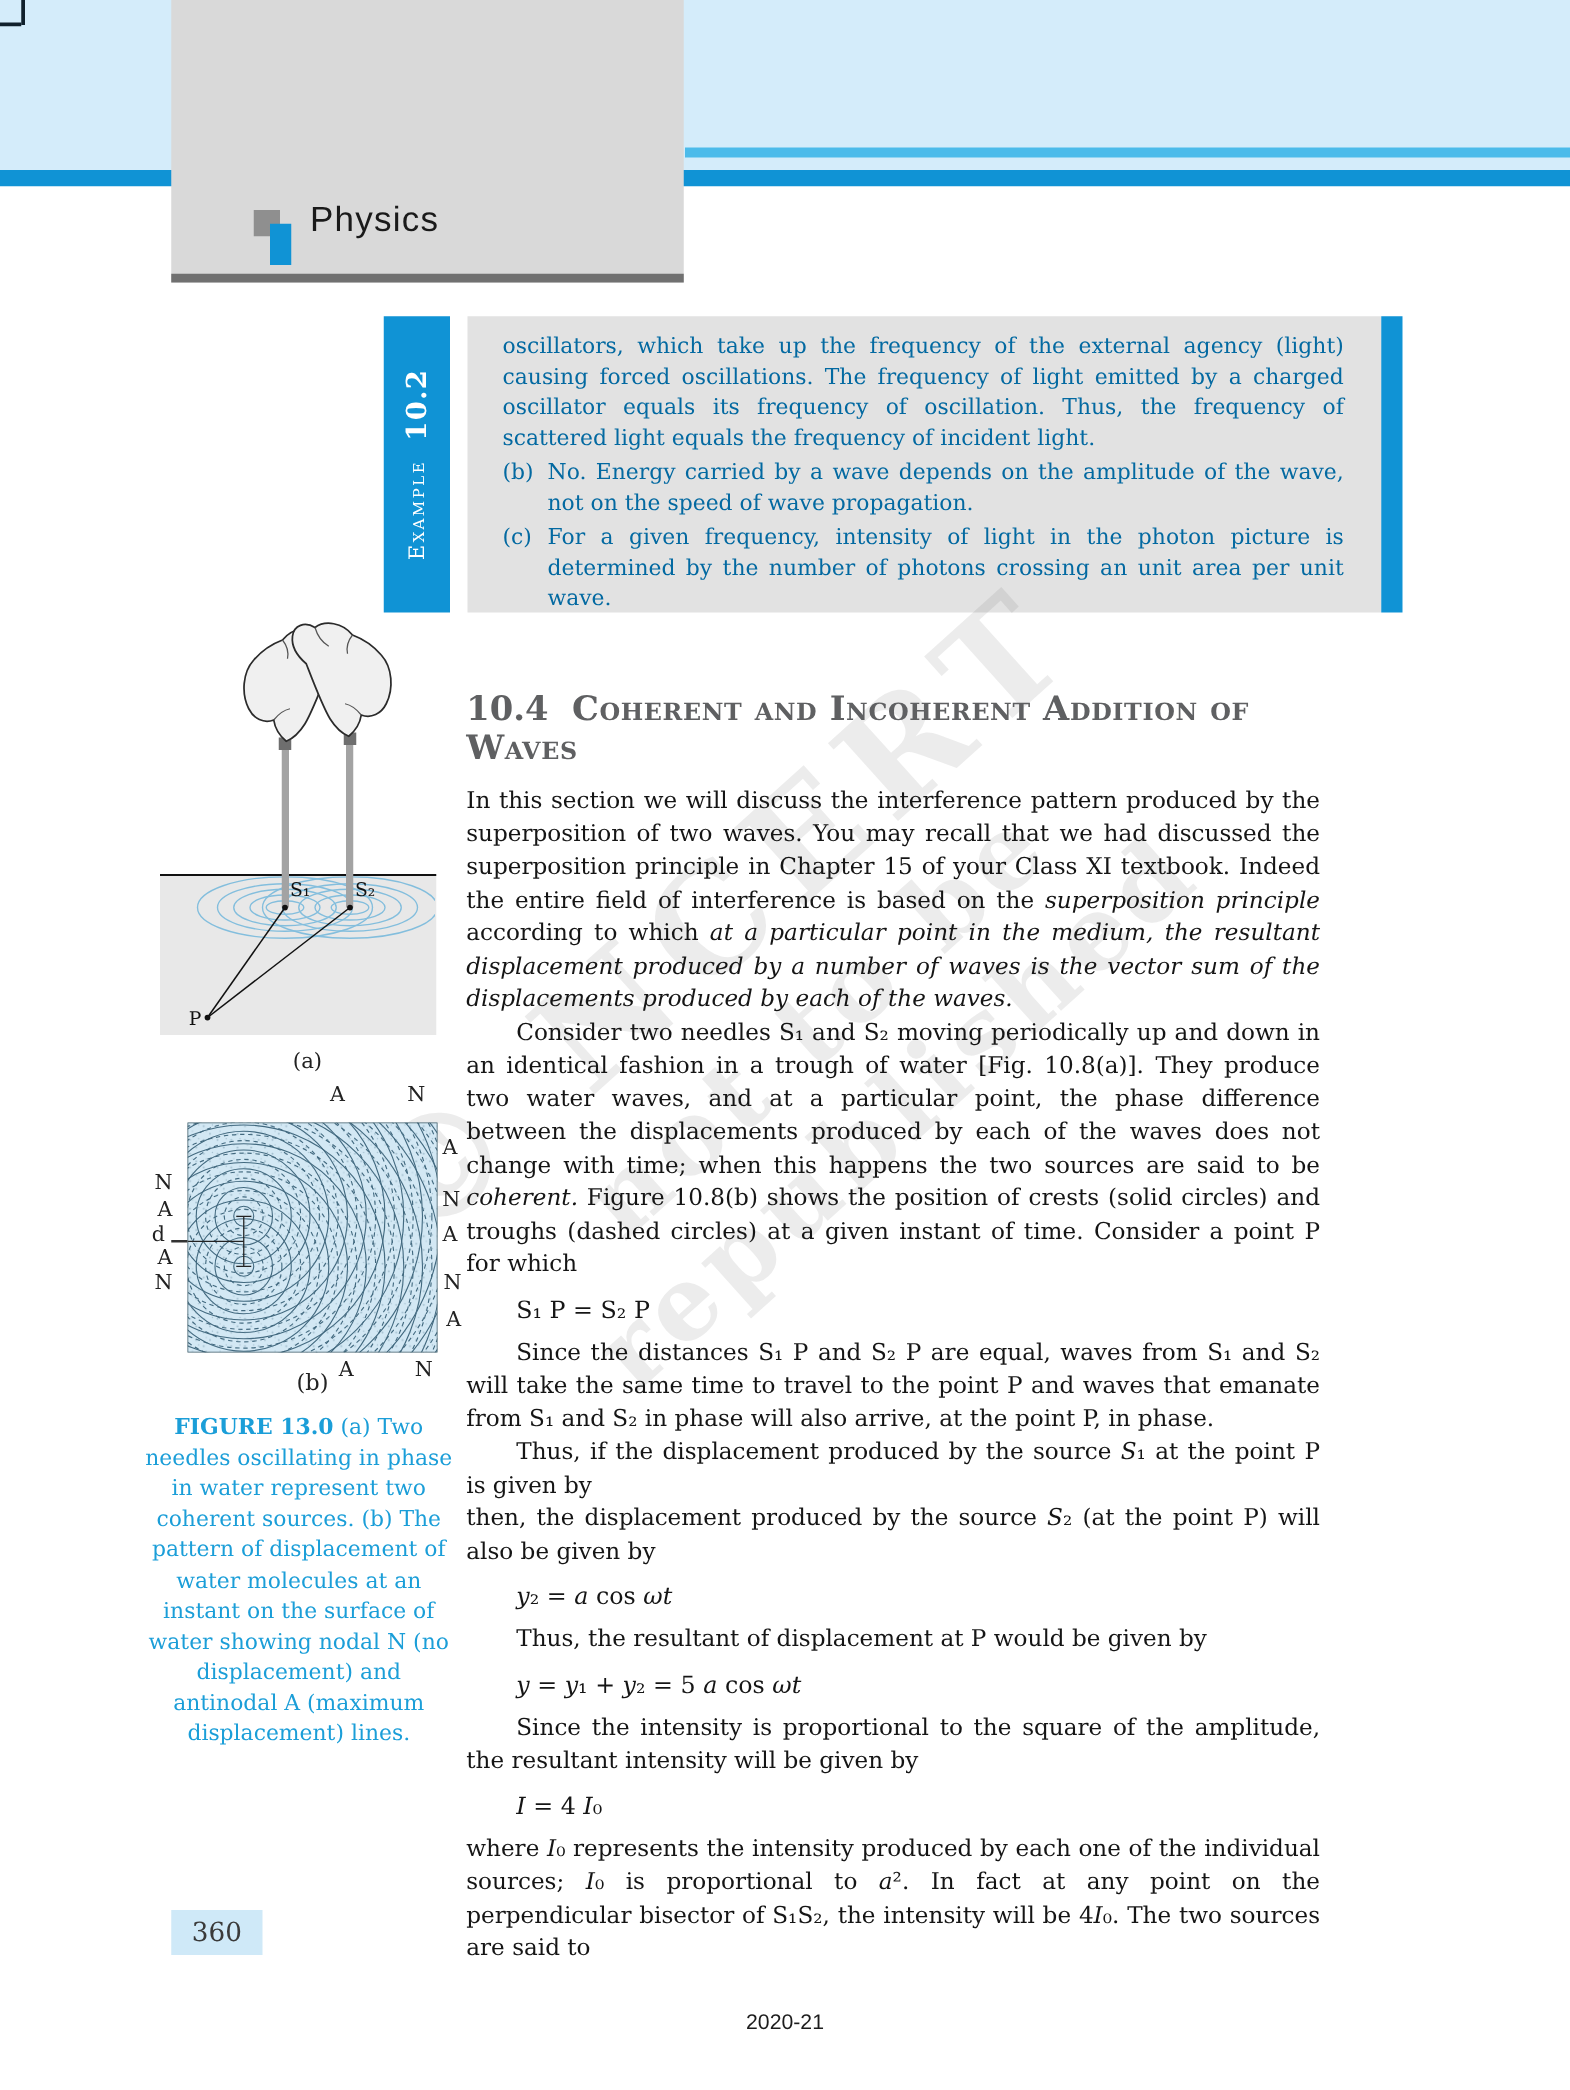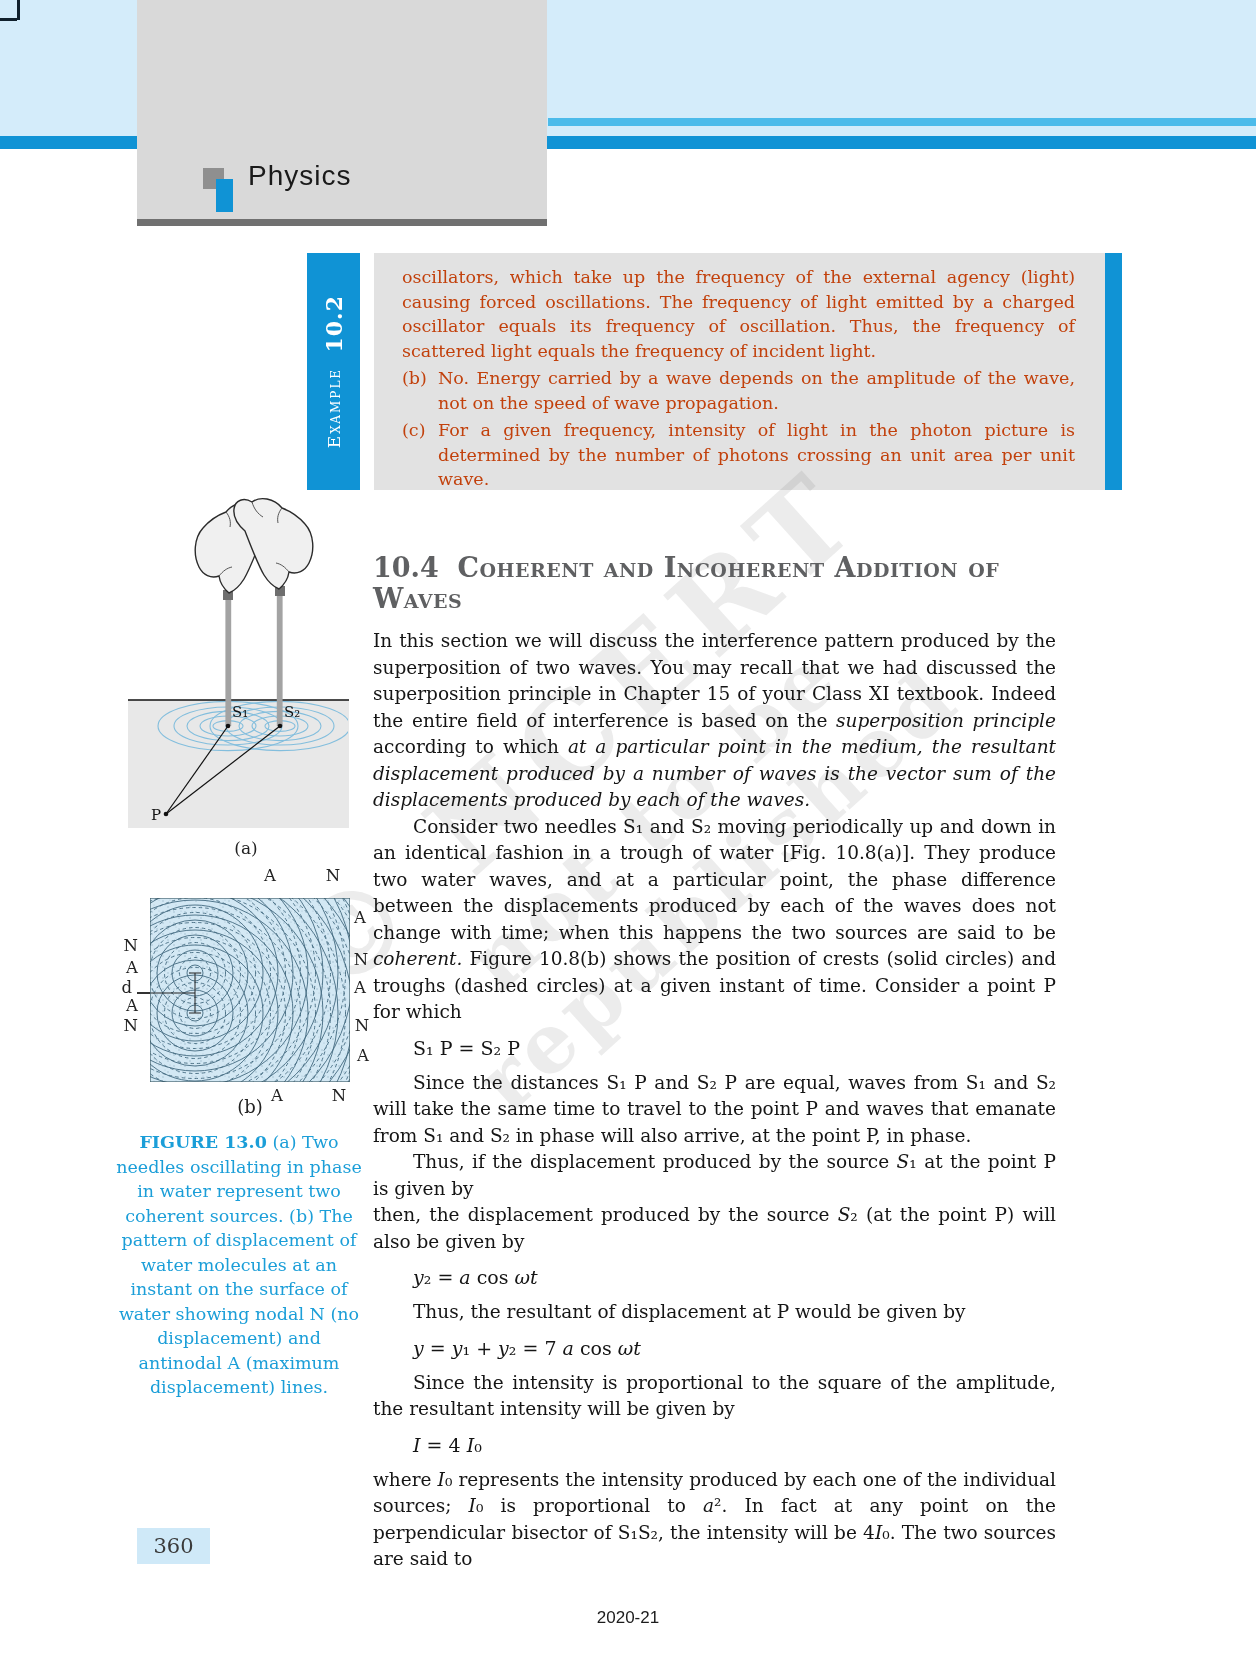--- a/index.html
+++ b/index.html
@@ -22,21 +22,21 @@
 
   
   .ex-label{position:absolute;left:307px;top:253px;width:53px;height:237px;background:#1093d5;
             display:flex;align-items:center;justify-content:center;}
   .ex-label .vert{writing-mode:vertical-rl;transform:rotate(180deg);color:#ffffff;
                   font-family:"DejaVu Serif",serif;white-space:nowrap;}
   .ex-word{font-variant:small-caps;font-size:17px;letter-spacing:2px;}
   .ex-num{font-size:22px;font-weight:bold;letter-spacing:1px;}
   .ex-box{position:absolute;left:374px;top:253px;width:731px;height:237px;background:#e2e2e2;
           padding:12px 30px 0 28px;box-sizing:border-box;font-size:17.5px;line-height:24.5px;
-          text-align:justify;color:#c2410c;}
+          text-align:justify;color:#0369a1;}
   .ex-bar{position:absolute;left:1105px;top:253px;width:17px;height:237px;background:#1093d5;}
   .ex-item{display:flex;margin-top:3px;}
   .ex-item .lbl{width:36px;flex:none;}
   .ex-item .txt{flex:1;text-align:justify;}
 
   
   .main-col{position:absolute;left:373px;top:530px;width:683px;z-index:2;margin-top:22px;}
   h2.sec{font-size:27px;color:#5f6062;margin:0 0 14px 0;font-weight:bold;}
   h2.sec .sc{font-variant:small-caps;letter-spacing:0.5px;}
   .main-col p{margin:0;font-size:18.5px;line-height:26.5px;text-align:justify;}
@@ -259,20 +259,20 @@
 <div class="main-col">
   <h2 class="sec"><span>10.4</span>&nbsp;&nbsp;<span class="sc">Coherent and Incoherent Addition of Waves</span></h2>
   <p><span>In this section we will discuss the interference pattern produced by the superposition of two waves. You may recall that we had discussed the superposition principle in Chapter 15 of your Class XI textbook. Indeed the entire field of interference is based on the </span><span style="font-style: italic;">superposition principle</span><span> according to which </span><span style="font-style: italic;">at a particular point in the medium, the resultant displacement produced by a number of waves is the vector sum of the displacements produced by each of the waves.</span></p>
   <p class="ind"><span>Consider two needles S₁ and S₂ moving periodically up and down in an identical fashion in a trough of water [Fig. 10.8(a)]. They produce two water waves, and at a particular point, the phase difference between the displacements produced by each of the waves does not change with time; when this happens the two sources are said to be </span><span style="font-style: italic;">coherent.</span><span> Figure 10.8(b) shows the position of crests (solid circles) and troughs (dashed circles) at a given instant of time. Consider a point P for which</span></p>
   <div class="eq"><span>S₁ P = S₂ P</span></div>
   <p class="ind"><span>Since the distances S₁ P and S₂ P are equal, waves from S₁ and S₂ will take the same time to travel to the point P and waves that emanate from S₁ and S₂ in phase will also arrive, at the point P, in phase.</span></p>
   <p class="ind"><span>Thus, if the displacement produced by the source </span><span style="font-style: italic;">S</span><span>₁</span><span> at the point P is given by</span></p>
   <p><span>then, the displacement produced by the source </span><span style="font-style: italic;">S</span><span>₂</span><span> (at the point P) will also be given by</span></p>
   <div class="eq"><span style="font-style: italic;">y</span><span>₂ = </span><span style="font-style: italic;">a</span><span> cos </span><span style="font-style: italic;">ωt</span></div>
   <p class="ind"><span>Thus, the resultant of displacement at P would be given by</span></p>
-  <div class="eq"><span style="font-style: italic;">y</span><span> = </span><span style="font-style: italic;">y</span><span>₁ + </span><span style="font-style: italic;">y</span><span>₂ = 7 </span><span style="font-style: italic;">a</span><span> cos </span><span style="font-style: italic;">ωt</span></div>
+  <div class="eq"><span style="font-style: italic;">y</span><span> = </span><span style="font-style: italic;">y</span><span>₁ + </span><span style="font-style: italic;">y</span><span>₂ = 5 </span><span style="font-style: italic;">a</span><span> cos </span><span style="font-style: italic;">ωt</span></div>
   <p class="ind"><span>Since the intensity is proportional to the square of the amplitude, the resultant intensity will be given by</span></p>
   <div class="eq"><span style="font-style: italic;">I</span><span> = 4 </span><span style="font-style: italic;">I</span><span>₀</span></div>
   <p><span>where </span><span style="font-style: italic;">I</span><span>₀</span><span> represents the intensity produced by each one of the individual sources; </span><span style="font-style: italic;">I</span><span>₀</span><span> is proportional to </span><span style="font-style: italic;">a</span><span>²</span><span>. In fact at any point on the perpendicular bisector of S₁S₂, the intensity will be 4</span><span style="font-style: italic;">I</span><span>₀</span><span>. The two sources are said to</span></p>
 </div>
 
 <div class="pagebox">360</div>
 <div class="year">2020-21</div>
 
 </body></html>

